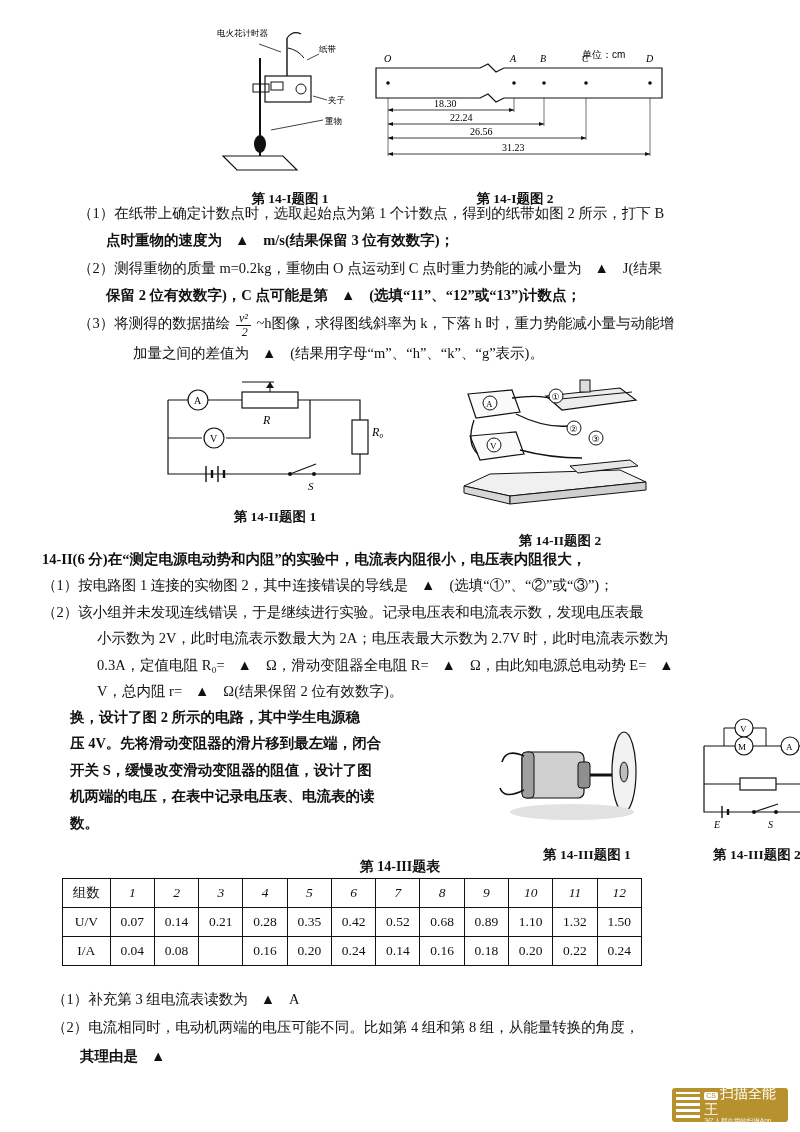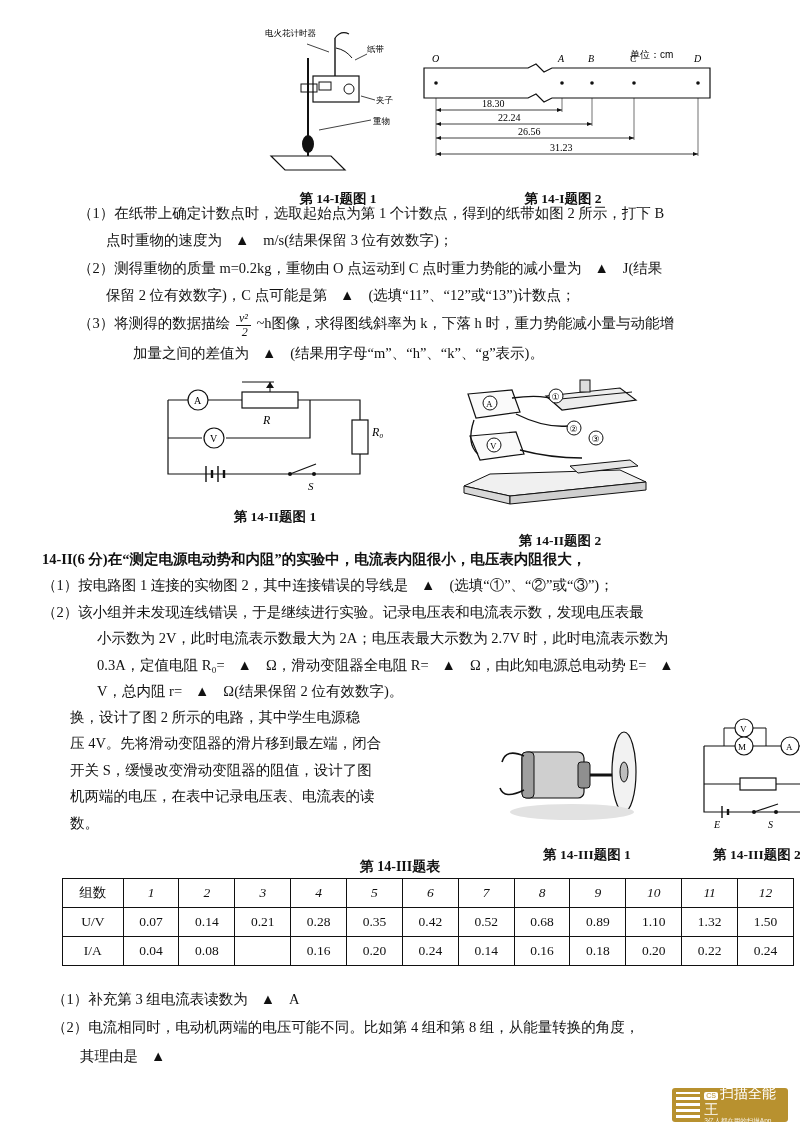--- a/index.html
+++ b/index.html
@@ -12,30 +12,30 @@
   }
   .page{position:relative;width:800px;height:1132px;}
 
   
   .txt{font-size:14.5px;line-height:1.62;}
   .bold{font-weight:bold;}
   .blank{display:inline-block;min-width:34px;text-align:center;letter-spacing:1px;}
   .caption{text-align:center;font-size:13.5px;font-weight:bold;margin-top:4px;}
 
   
-  .fig-top{position:absolute;left:0;top:18px;width:688px;height:175px;margin-left:48px;}
+  .fig-top{position:absolute;left:0;top:18px;width:688px;height:175px;}
   .fig1{position:absolute;left:215px;top:0;width:150px;height:160px;}
   .fig2{position:absolute;left:372px;top:28px;width:300px;height:130px;}
   .cap1{position:absolute;left:190px;top:168px;width:200px;}
   .cap2{position:absolute;left:400px;top:168px;width:230px;}
 
   
   .q1{position:absolute;left:78px;top:202px;width:660px;}
   .q1 p{margin:0 0 4px 0;}
-  .indent{padding-left:28px;}
+  .indent{padding-left:28px;font-weight:bold;}
   .indent2{padding-left:55px;font-family:Liberation Serif, serif;}
 
   
   .frac{display:inline-block;vertical-align:middle;text-align:right;line-height:1.05;font-size:12px;margin:0 2px;}
   .frac .num{display:block;border-bottom:1px solid #111;padding:0 3px;font-style:italic;}
   .frac .den{display:block;padding:0 3px;font-style:italic;}
 
   
   .fig-mid{position:absolute;left:0;top:378px;width:800px;height:155px;}
   .figA{position:absolute;left:150px;top:0;width:250px;height:120px;}
@@ -51,21 +51,21 @@
   .q3{position:absolute;left:42px;top:706px;width:720px;}
   .q3-text{width:400px;}
   .q3-text p{margin:0 0 3px 0;}
   .fig3a{position:absolute;left:452px;top:10px;width:185px;height:120px;}
   .fig3b{position:absolute;left:650px;top:10px;width:130px;height:118px;}
   .cap3a{position:absolute;left:440px;top:134px;width:210px;}
   .cap3b{position:absolute;left:630px;top:134px;width:170px;}
 
   
   .tbl-title{position:absolute;left:0;top:858px;width:800px;text-align:center;font-weight:bold;font-size:14px;}
-  table.data{position:absolute;left:62px;top:878px;border-collapse:collapse;width:732px;padding-left:8px;}
+  table.data{position:absolute;left:62px;top:878px;border-collapse:collapse;width:580px;padding-left:8px;}
   table.data td{border:1px solid #111;height:28px;text-align:center;font-size:13.5px;padding:0 2px;}
   table.data td.hdr{width:42px;font-style:italic;}
   table.data td.first{width:46px;}
 
   
   .q4{position:absolute;left:52px;top:988px;width:700px;}
   .q4 p{margin:0 0 5px 0;}
 
   
   .wm{position:absolute;right:12px;bottom:10px;width:116px;height:34px;background:#b8912f;border-radius:3px;

